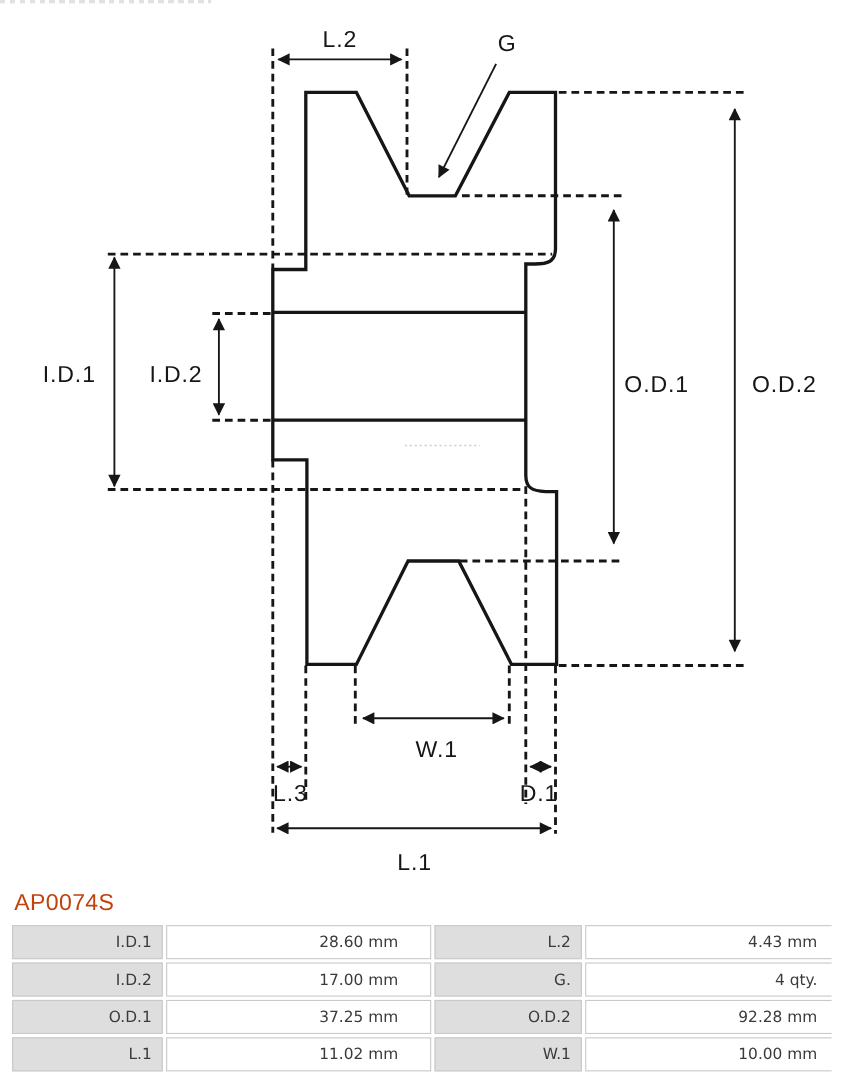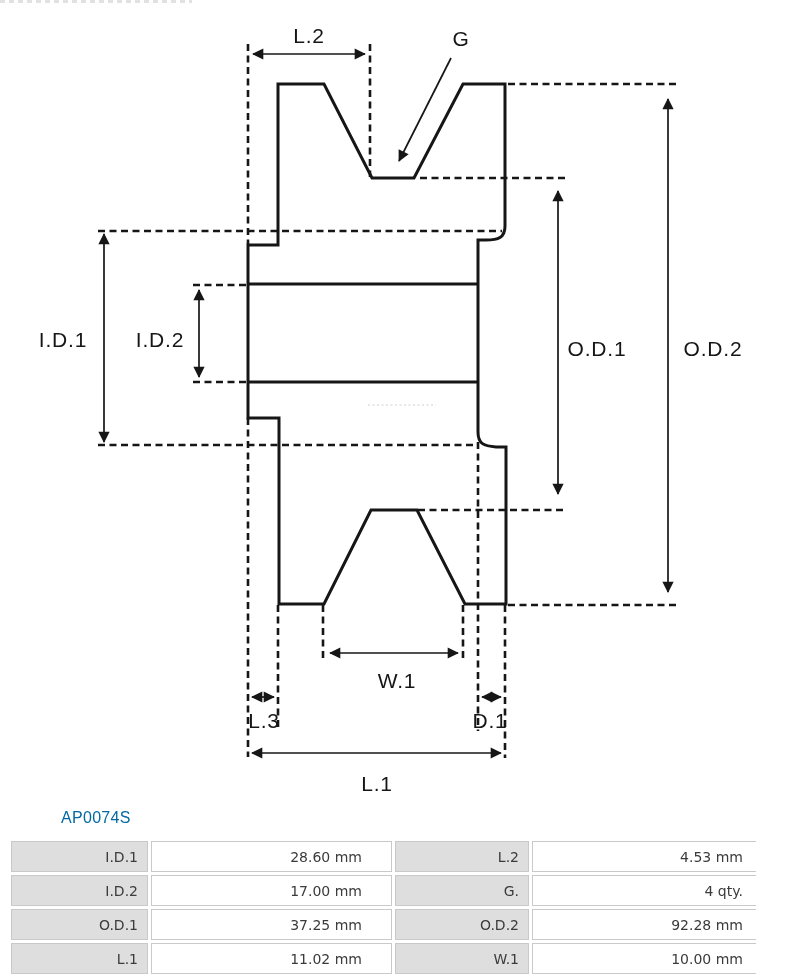--- a/index.html
+++ b/index.html
@@ -17,24 +17,23 @@
   }
   .drawing{position:absolute;left:0;top:0;}
   .dim-text{
     font-family:"Liberation Sans",sans-serif;
     font-size:21px;
     letter-spacing:.8px;
     fill:#161616;
   }
   .part-title{
     position:absolute;left:13px;top:809px;
-    font-size:16px;
+    font-size:21px;
     letter-spacing:.3px;
-    color:#0369a1;
-    margin-left:48px;
+    color:#c2410c;
   }
   table.dims{
     position:absolute;left:8px;top:838px;
     border-collapse:separate;
     border-spacing:3px;
     table-layout:fixed;
     width:768px;
     font-family:"DejaVu Sans","Liberation Sans",sans-serif;
     font-size:14px;
     color:#3b3b3b;
@@ -130,21 +129,21 @@
       <col style="width:137px">
         <col style="width:241px">
       <col style="width:134px">
         <col style="width:241px">
     </colgroup>
     <tbody>
       <tr>
         <td class="lbl">I.D.1</td>
         <td class="val">28.60 mm</td>
         <td class="lbl">L.2</td>
-        <td class="val">4.53 mm</td>
+        <td class="val">4.43 mm</td>
       </tr>
       <tr>
         <td class="lbl">I.D.2</td>
         <td class="val">17.00 mm</td>
         <td class="lbl">G.</td>
         <td class="val">4 qty.</td>
       </tr>
       <tr>
         <td class="lbl">O.D.1</td>
         <td class="val">37.25 mm</td>

